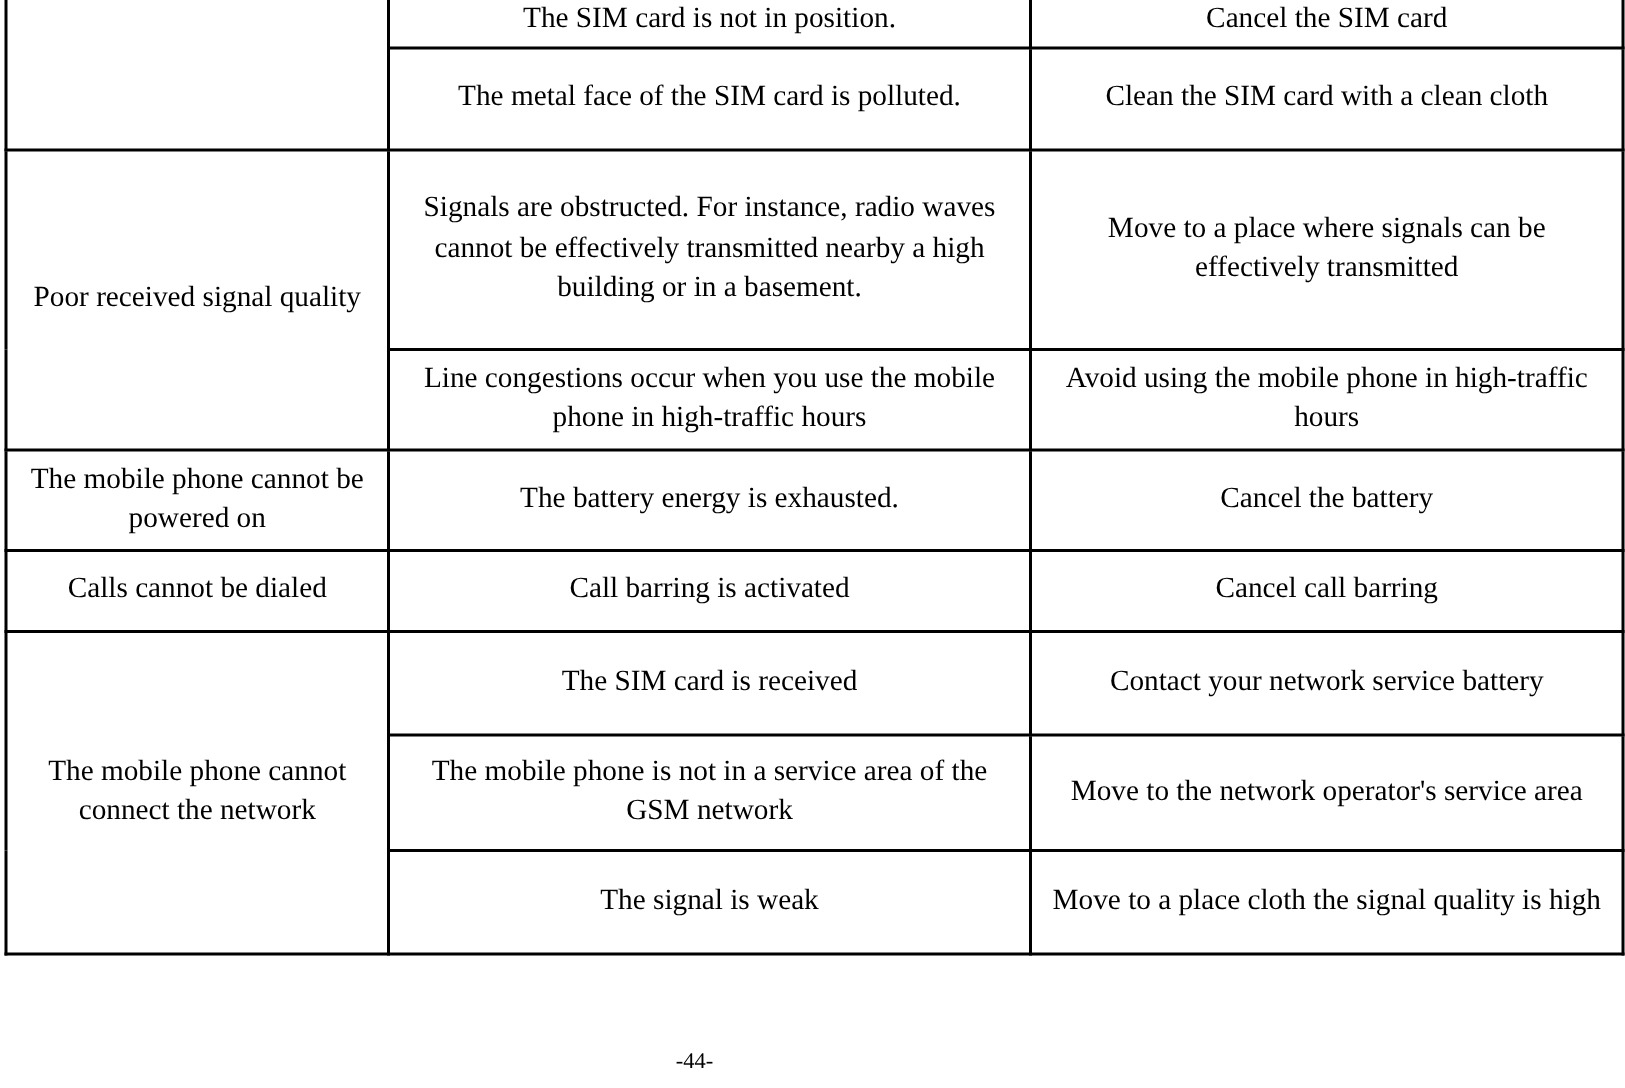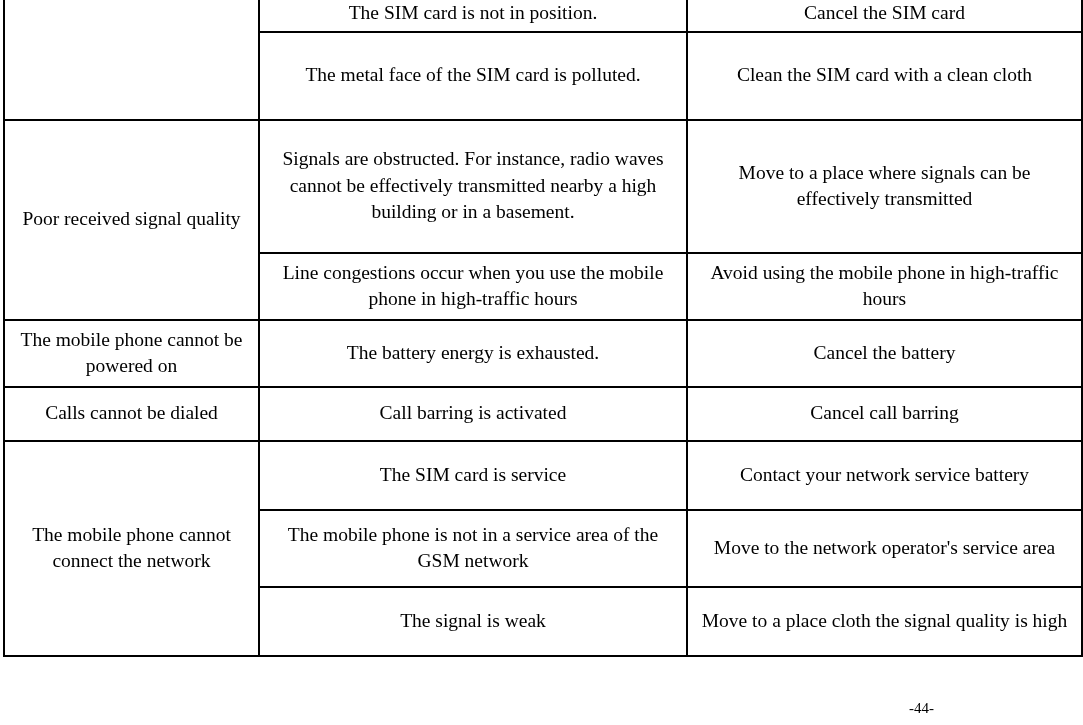--- a/index.html
+++ b/index.html
@@ -53,33 +53,33 @@
   }
 
   
   table.troubleshoot tr.row-clipped td {
     border-top: none;
     height: 30px;
     padding-top: 0;
     padding-bottom: 4px;
   }
 
-  .h-68  { height: 88px; }
+  .h-68  { height: 68px; }
   .h-133 { height: 133px; }
   .h-67  { height: 67px; }
   .h-47  { height: 54px; }
   .h-69  { height: 69px; }
   .h-77  { height: 77px; }
 
   .footer {
     position: absolute;
-    left: 8px;
+    left: 0;
     top: 700px;
     width: 926px;
-    text-align: right;
+    text-align: center;
     font-size: 15px;
     font-family: "Liberation Serif", "DejaVu Serif", serif;
     color: #000000;
   }
 </style>
 </head>
 <body>
 
 <div class="page">
 
@@ -121,21 +121,21 @@
         </tr>
 
         <tr>
           <td class="h-47 sym">Calls cannot be dialed</td>
           <td class="h-47">Call barring is activated</td>
           <td class="h-47">Cancel call barring</td>
         </tr>
 
         <tr>
           <td rowspan="3" class="sym">The mobile phone cannot connect the network</td>
-          <td class="h-69">The SIM card is service</td>
+          <td class="h-69">The SIM card is received</td>
           <td class="h-69">Contact your network service battery</td>
         </tr>
 
         <tr>
           <td class="h-77">The mobile phone is not in a service area of the GSM network</td>
           <td class="h-77">Move to the network operator's service area</td>
         </tr>
 
         <tr>
           <td class="h-69">The signal is weak</td>

